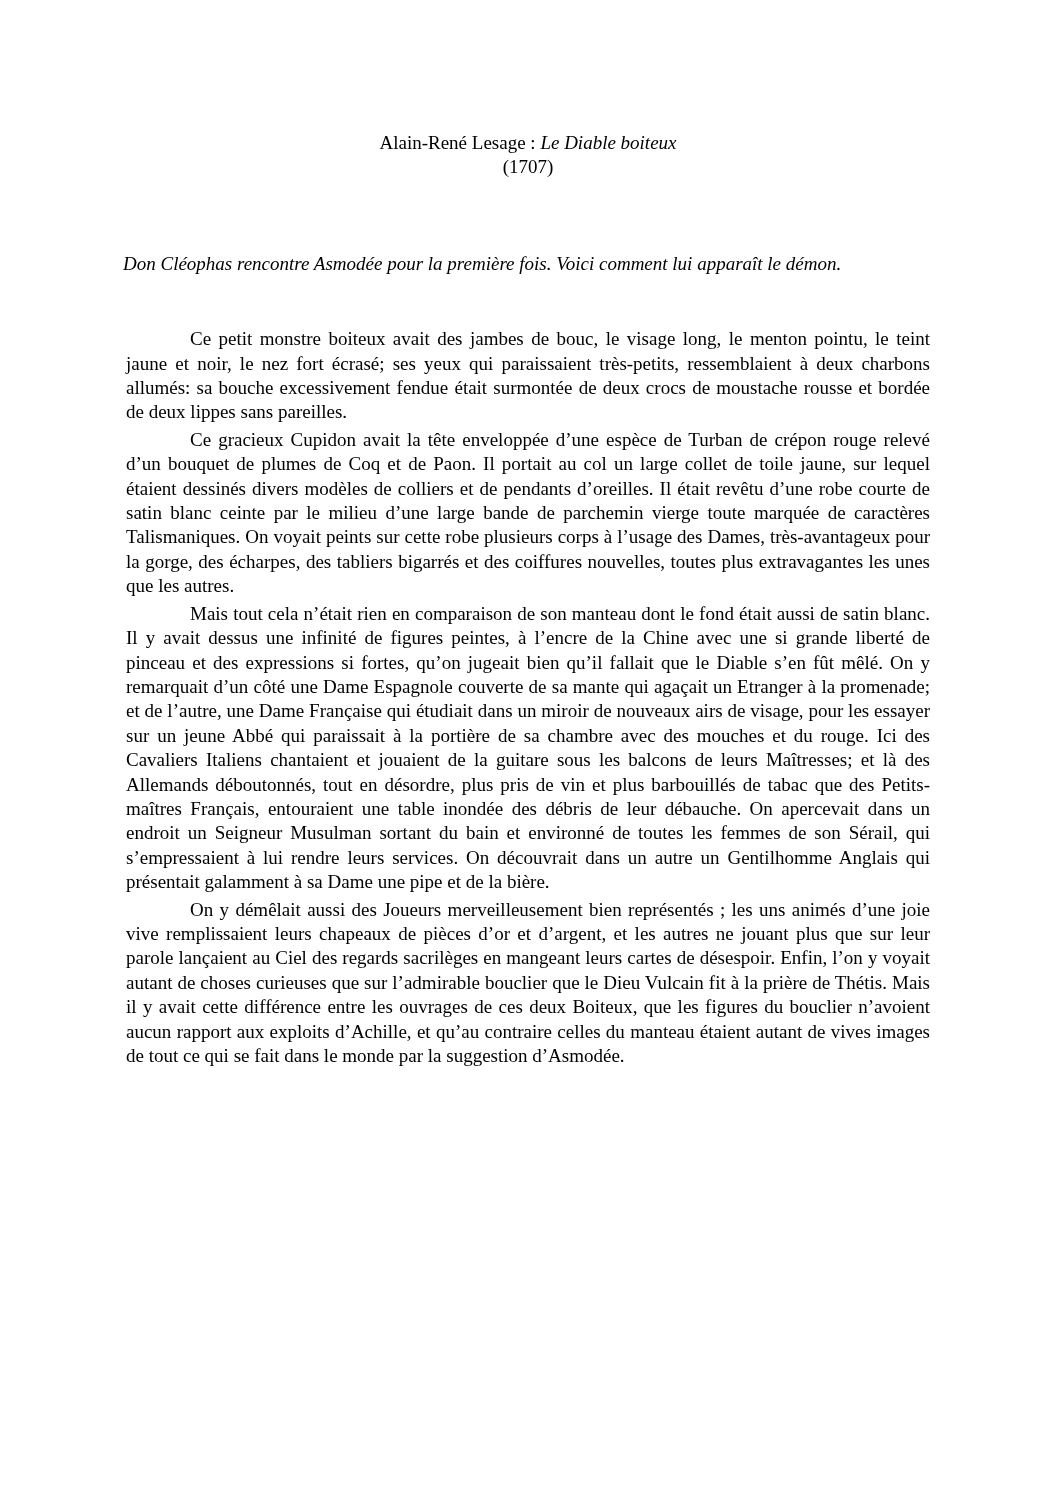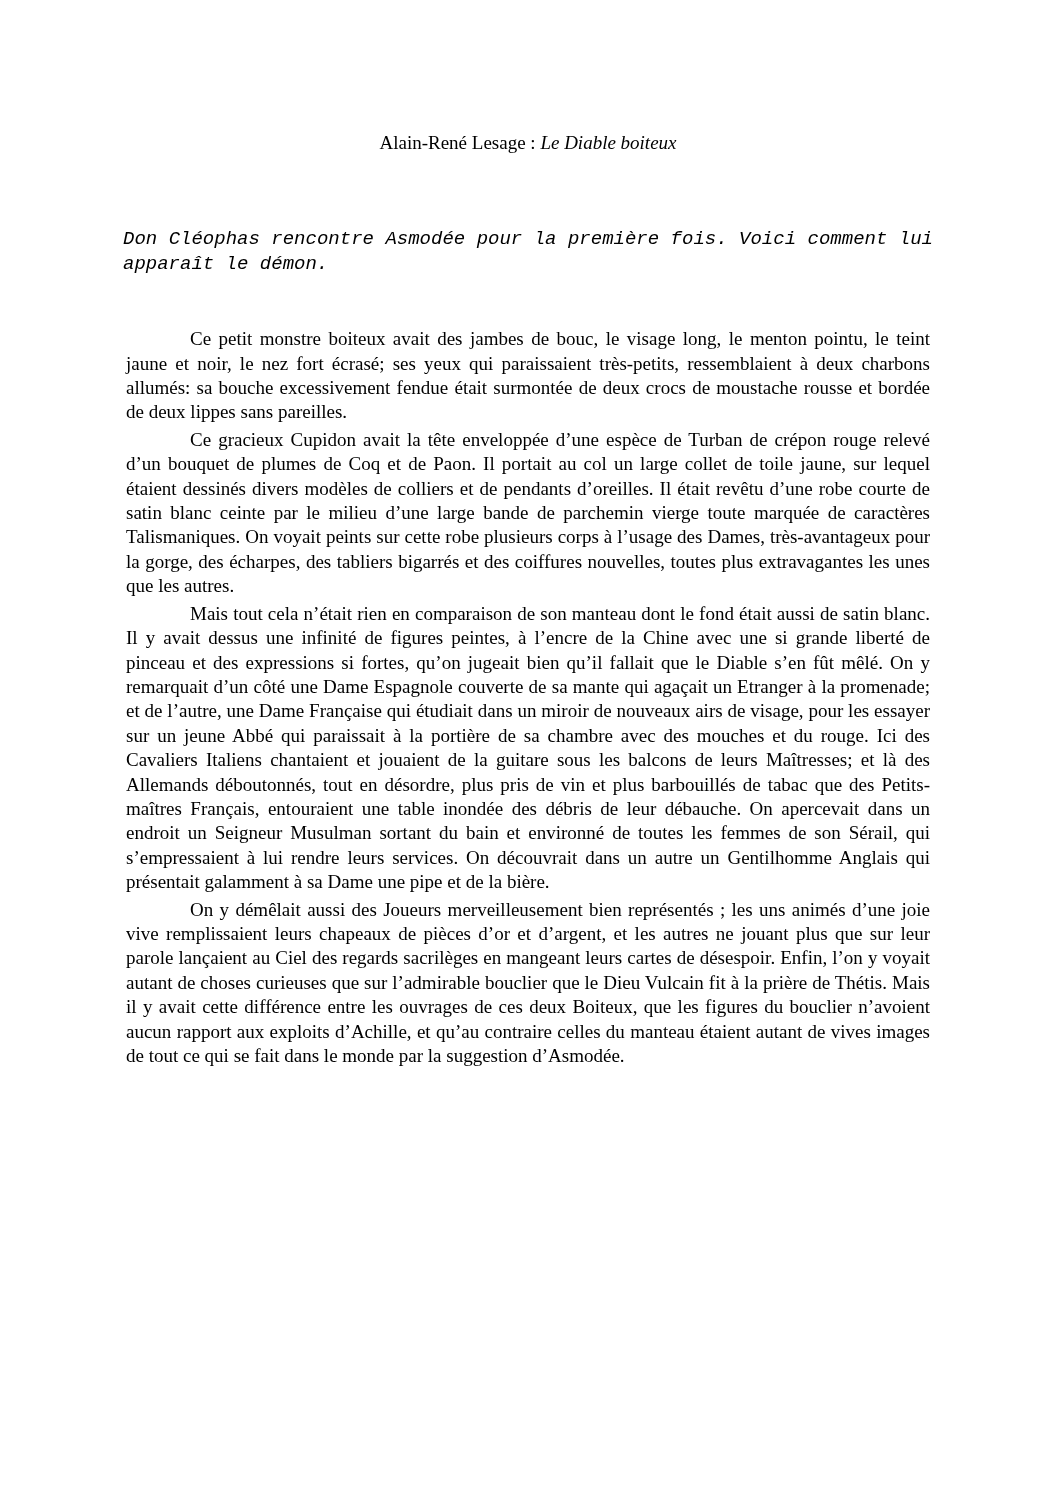--- a/index.html
+++ b/index.html
@@ -30,39 +30,39 @@
   .title-line {
     white-space: nowrap;
   }
   .italic {
     font-style: italic;
   }
   .intro {
     margin: 72px 0 0 0;
     text-align: justify;
     font-style: italic;
-    font-family: Liberation Mono, monospace;
   }
   .body-text {
     margin-top: 51px;
   }
   .para {
     margin: 3px;
     text-align: justify;
     text-indent: 64px;
   }
 </style>
 </head>
 <body>
 
 <div class="page">
   <div class="content">
 
     <div class="title-block">
       <div class="title-line"><span>Alain-René Lesage : </span><span class="italic">Le Diable boiteux</span></div>
+      <div class="title-line">(1707)</div>
     </div>
 
     <p class="intro">Don Cléophas rencontre Asmodée pour la première fois. Voici comment lui apparaît le démon.</p>
 
     <div class="body-text">
       <p class="para">Ce petit monstre boiteux avait des jambes de bouc, le visage long, le menton pointu, le teint jaune et noir, le nez fort écrasé; ses yeux qui paraissaient très-petits, ressemblaient à deux charbons allumés: sa bouche excessivement fendue était surmontée de deux crocs de moustache rousse et bordée de deux lippes sans pareilles.</p>
       <p class="para">Ce gracieux Cupidon avait la tête enveloppée d’une espèce de Turban de crépon rouge relevé d’un bouquet de plumes de Coq et de Paon. Il portait au col un large collet de toile jaune, sur lequel étaient dessinés divers modèles de colliers et de pendants d’oreilles. Il était revêtu d’une robe courte de satin blanc ceinte par le milieu d’une large bande de parchemin vierge toute marquée de caractères Talismaniques. On voyait peints sur cette robe plusieurs corps à l’usage des Dames, très-avantageux pour la gorge, des écharpes, des tabliers bigarrés et des coiffures nouvelles, toutes plus extravagantes les unes que les autres.</p>
       <p class="para">Mais tout cela n’était rien en comparaison de son manteau dont le fond était aussi de satin blanc. Il y avait dessus une infinité de figures peintes, à l’encre de la Chine avec une si grande liberté de pinceau et des expressions si fortes, qu’on jugeait bien qu’il fallait que le Diable s’en fût mêlé. On y remarquait d’un côté une Dame Espagnole couverte de sa mante qui agaçait un Etranger à la promenade; et de l’autre, une Dame Française qui étudiait dans un miroir de nouveaux airs de visage, pour les essayer sur un jeune Abbé qui paraissait à la portière de sa chambre avec des mouches et du rouge. Ici des Cavaliers Italiens chantaient et jouaient de la guitare sous les balcons de leurs Maîtresses; et là des Allemands déboutonnés, tout en désordre, plus pris de vin et plus barbouillés de tabac que des Petits-maîtres Français, entouraient une table inondée des débris de leur débauche. On apercevait dans un endroit un Seigneur Musulman sortant du bain et environné de toutes les femmes de son Sérail, qui s’empressaient à lui rendre leurs services. On découvrait dans un autre un Gentilhomme Anglais qui présentait galamment à sa Dame une pipe et de la bière.</p>
       <p class="para">On y démêlait aussi des Joueurs merveilleusement bien représentés ; les uns animés d’une joie vive remplissaient leurs chapeaux de pièces d’or et d’argent, et les autres ne jouant plus que sur leur parole lançaient au Ciel des regards sacrilèges en mangeant leurs cartes de désespoir. Enfin, l’on y voyait autant de choses curieuses que sur l’admirable bouclier que le Dieu Vulcain fit à la prière de Thétis. Mais il y avait cette différence entre les ouvrages de ces deux Boiteux, que les figures du bouclier n’avoient aucun rapport aux exploits d’Achille, et qu’au contraire celles du manteau étaient autant de vives images de tout ce qui se fait dans le monde par la suggestion d’Asmodée.</p>
     </div>

